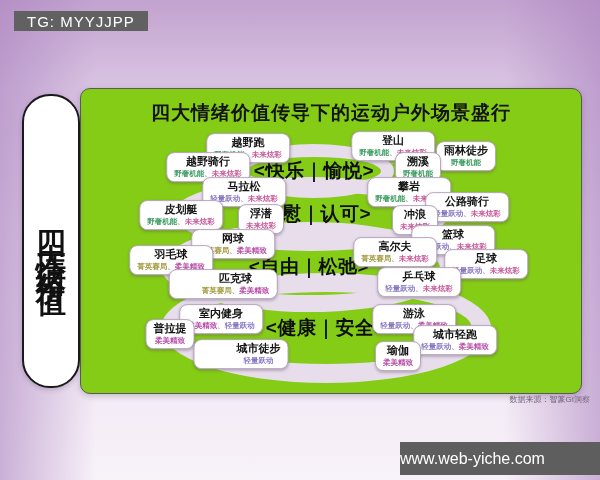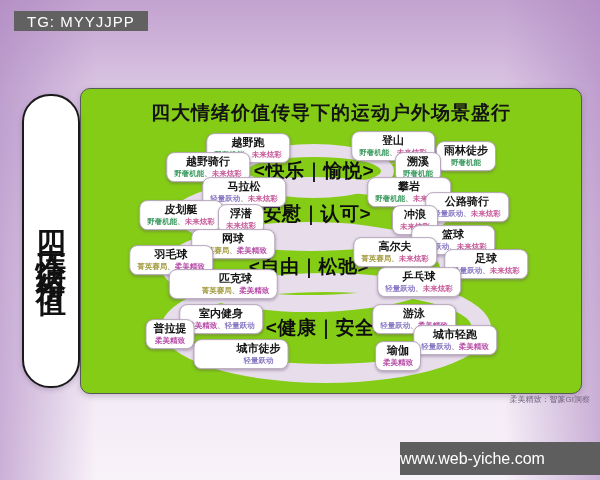--- a/index.html
+++ b/index.html
@@ -118,21 +118,21 @@
       <div class="node-tags"><span style="color: rgb(136, 120, 195);">轻量跃动</span><span class="tag-sep">、</span><span style="color: rgb(199, 91, 155);">未来炫彩</span></div>
     </div>
     <div class="node" style="left: 328px; top: 103px;">
       <span class="node-name">攀岩</span>
       <div class="node-tags"><span style="color: rgb(63, 157, 99);">野奢机能</span><span class="tag-sep">、</span><span style="color: rgb(199, 91, 155);">未来炫彩</span></div>
     </div>
     <div class="node" style="left: 100px; top: 126px;">
       <span class="node-name">皮划艇</span>
       <div class="node-tags"><span style="color: rgb(63, 157, 99);">野奢机能</span><span class="tag-sep">、</span><span style="color: rgb(199, 91, 155);">未来炫彩</span></div>
     </div>
-    <div class="node" style="left: 160px; top: 130px;">
+    <div class="node" style="left: 180px; top: 130px;">
       <span class="node-name">浮潜</span>
       <div class="node-tags"><span style="color: rgb(199, 91, 155);">未来炫彩</span></div>
     </div>
     <div class="node" style="left: 386px; top: 118px;">
       <span class="node-name">公路骑行</span>
       <div class="node-tags"><span style="color: rgb(136, 120, 195);">轻量跃动</span><span class="tag-sep">、</span><span style="color: rgb(199, 91, 155);">未来炫彩</span></div>
     </div>
     <div class="node" style="left: 334px; top: 131px;">
       <span class="node-name">冲浪</span>
       <div class="node-tags"><span style="color: rgb(199, 91, 155);">未来炫彩</span></div>
@@ -184,17 +184,17 @@
     <div class="node" style="left: 160px; top: 265px; padding-left: 42px;">
       <span class="node-name">城市徒步</span>
       <div class="node-tags"><span style="color: rgb(136, 120, 195);">轻量跃动</span></div>
     </div>
     <div class="node" style="left: 317px; top: 267px;">
       <span class="node-name">瑜伽</span>
       <div class="node-tags"><span style="color: rgb(184, 79, 168);">柔美精致</span></div>
     </div>
   </div>
 
-<div class="source">柔美精致：智篆GI洞察</div>
+<div class="source">数据来源：智篆GI洞察</div>
 
 <div class="bottombar">
   <span>www.web-yiche.com</span>
 </div>
 
 </body></html>

